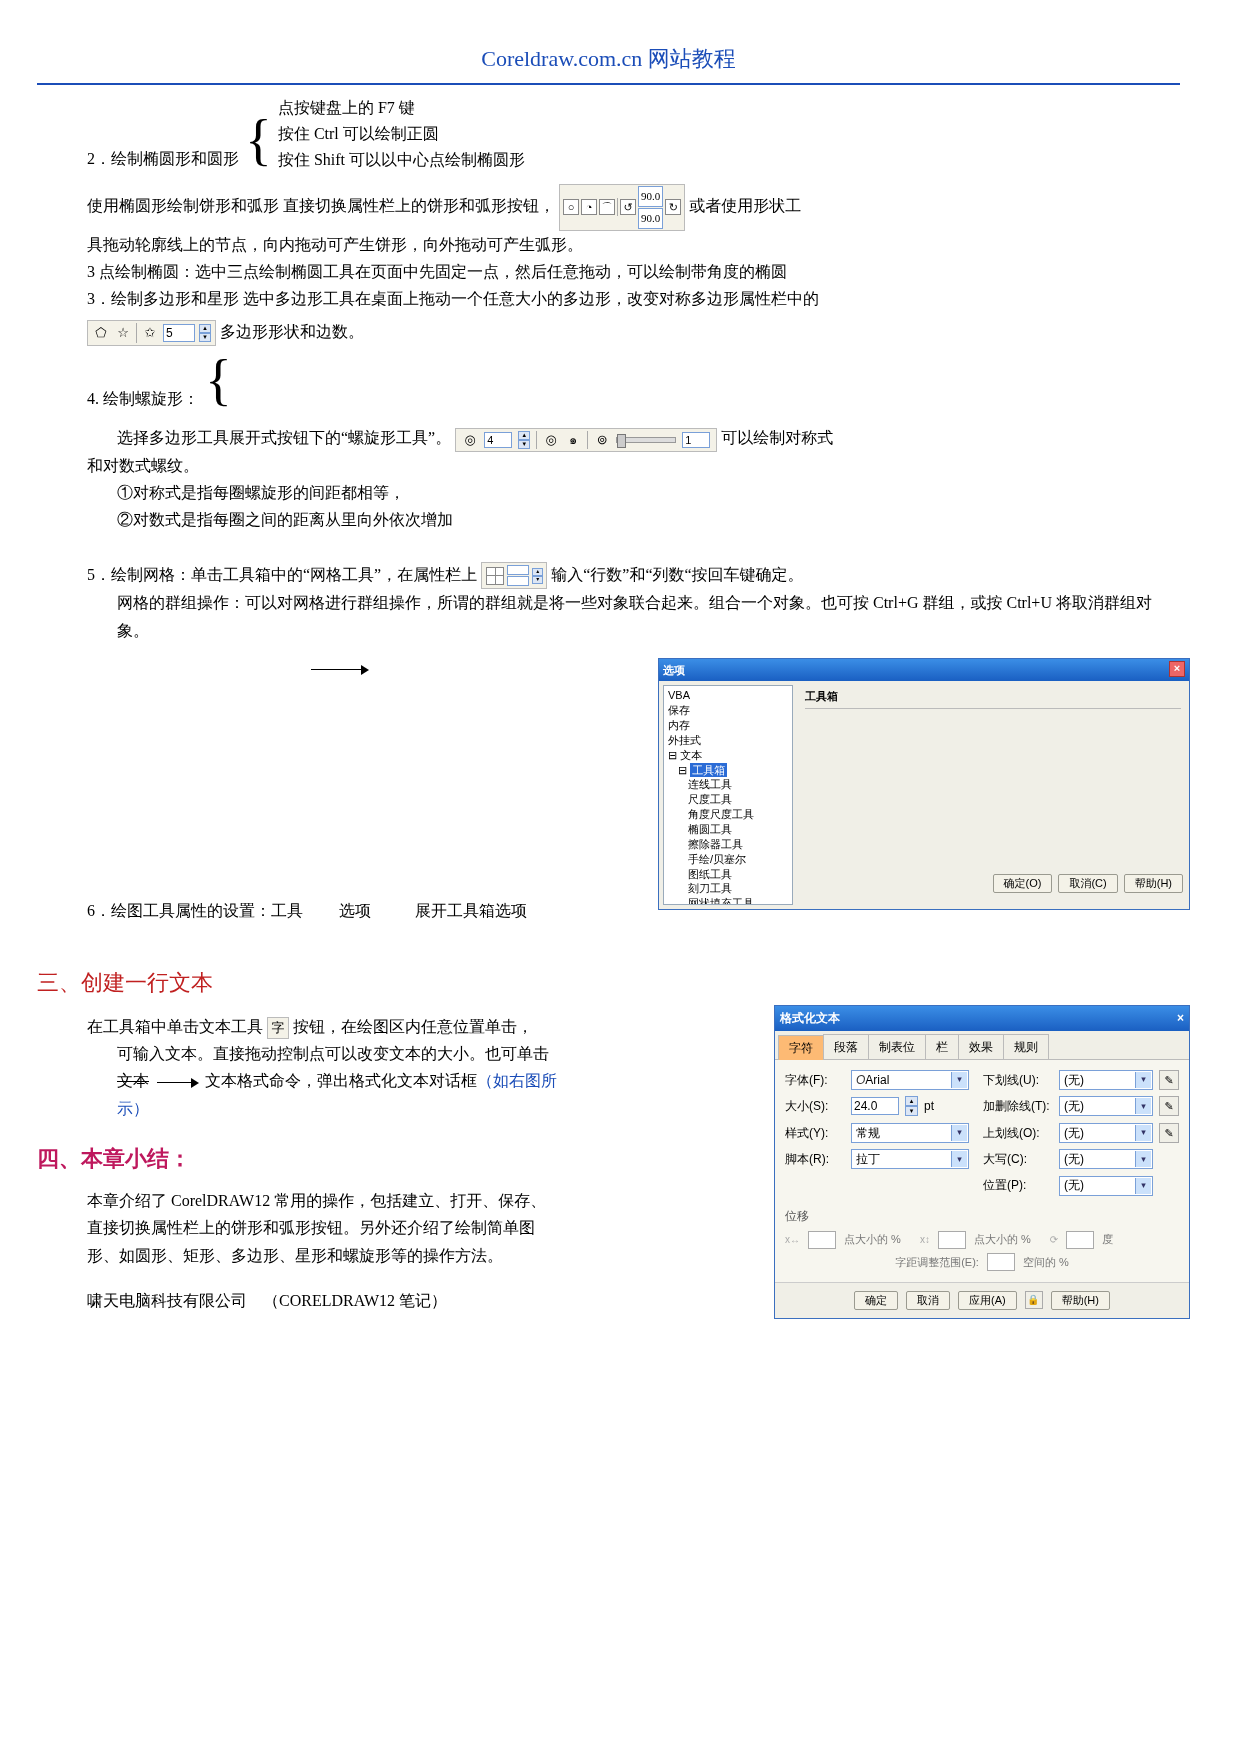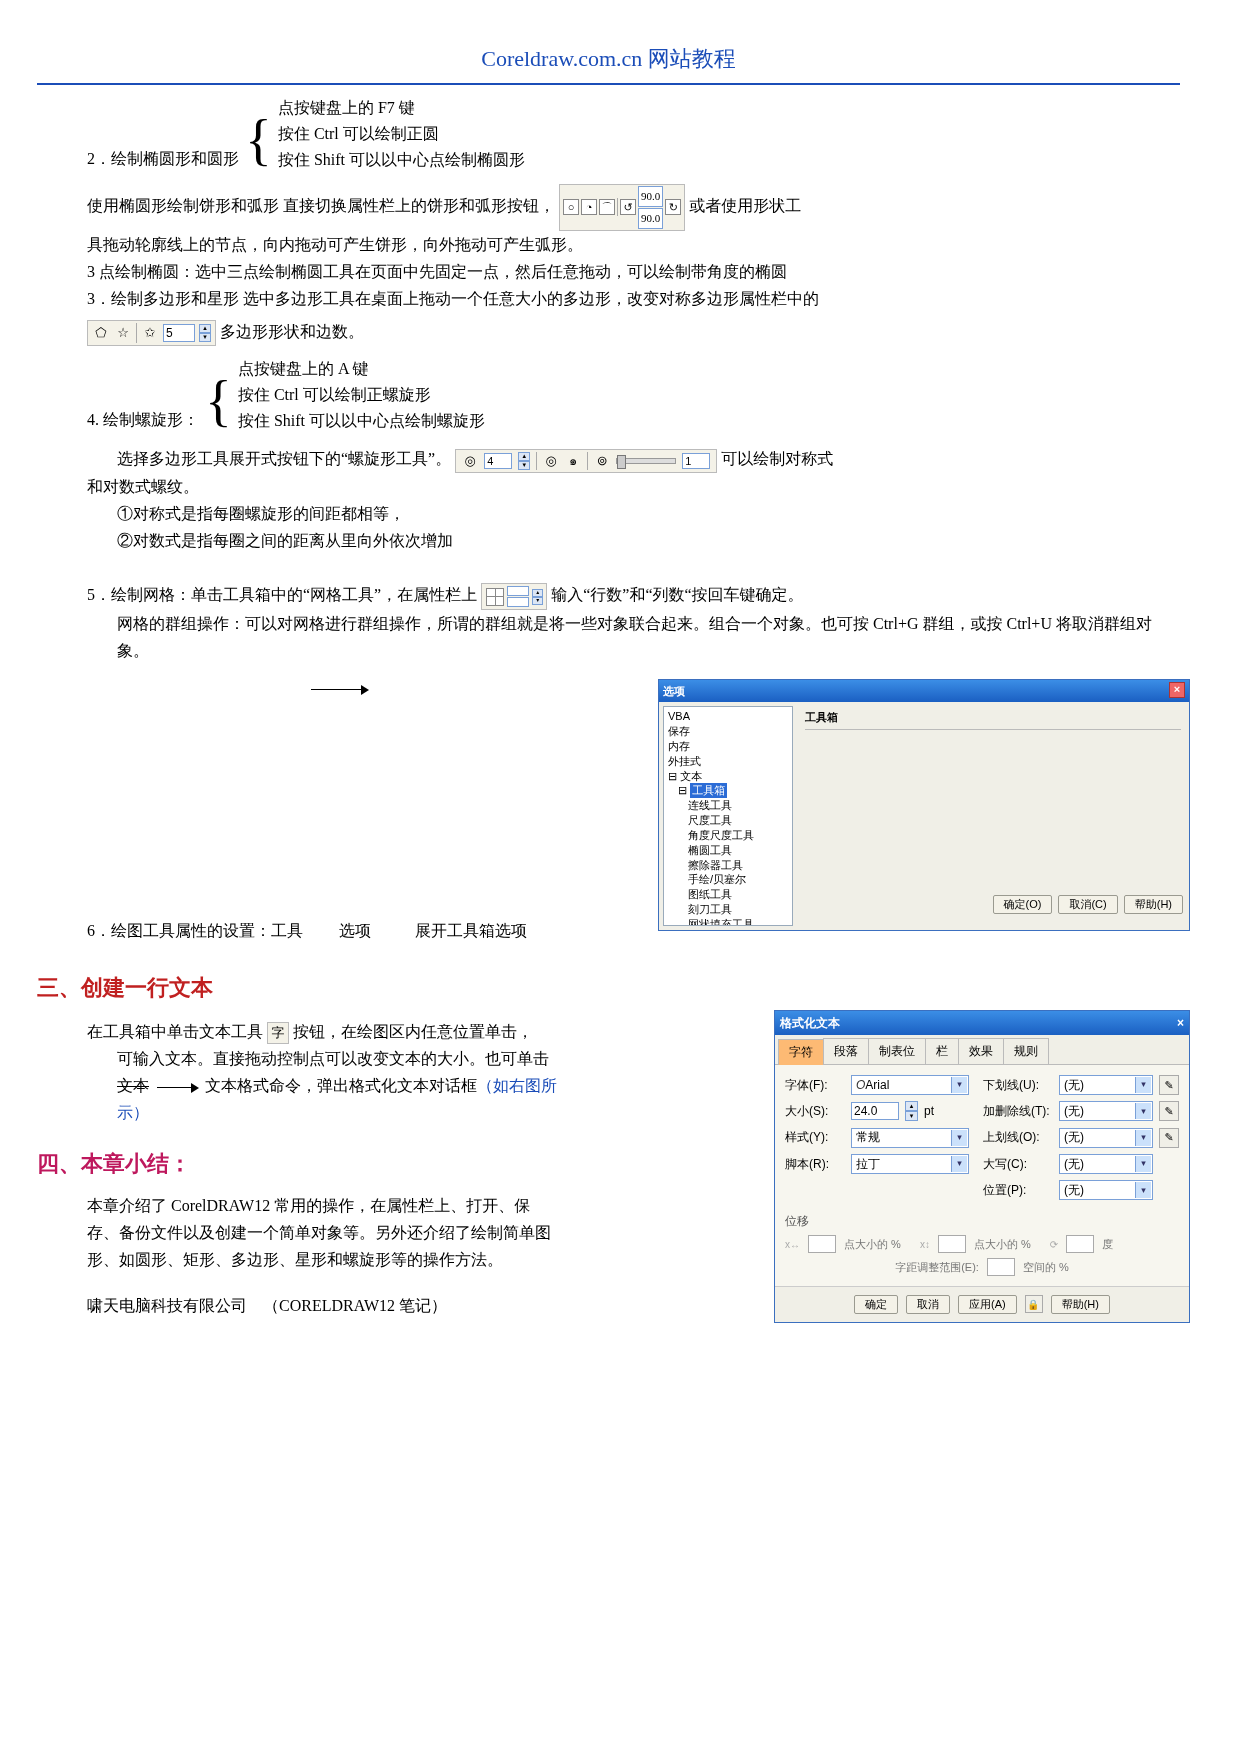--- a/index.html
+++ b/index.html
@@ -41,22 +41,22 @@
       font-family: serif;
       position: relative;
       top: -4px;
     }
     .brace-lines div {
       line-height: 1.6;
     }
     .section-title {
       color: #c02020;
       font-size: 22px;
-      font-weight: bold;
-      margin: 24px 0 12px -50px;
+      font-weight: normal;
+      margin: 40px 0 12px -50px;
     }
     .section-title2 {
       color: #be185d;
       font-size: 22px;
       font-weight: bold;
       margin: 18px 0 10px -50px;
     }
     .inline-img-placeholder1 {
       display: inline-flex;
       vertical-align: middle;
@@ -474,25 +474,20 @@
             <span>▾</span>
           </span>
       </span>
       <span>多边形形状和边数。</span>
     </div>
 
     
     <div class="brace-block">
       <span class="brace-label">4. 绘制螺旋形：</span>
       <span class="brace">{</span>
-      <div class="brace-lines">
-        <div>点按键盘上的 A 键</div>
-        <div>按住 Ctrl 可以绘制正螺旋形</div>
-        <div>按住 Shift 可以以中心点绘制螺旋形</div>
-      </div>
     </div>
 
     <div class="indent">
       <span>选择多边形工具展开式按钮下的“螺旋形工具”。</span>
       <span class="spiral-widget">
         <span class="ico">◎</span>
         <input value="4" style="">
         <span class="spin" style="display:flex;flex-direction:column;">
           <span style="width:10px;height:7px;background:#dce6f5;border:1px solid #7aa0d8;font-size:7px;line-height:6px;text-align:center;">▴</span>
           <span style="width:10px;height:7px;background:#dce6f5;border:1px solid #7aa0d8;font-size:7px;line-height:6px;text-align:center;">▾</span>
@@ -594,21 +589,21 @@
           <span>按钮，在绘图区内任意位置单击，</span>
         </div>
         <div class="indent">可输入文本。直接拖动控制点可以改变文本的大小。也可单击</div>
         <div class="indent">
           <span class="strike">文本</span>
           <span class="arrow-long" style="width:40px;"></span>
           <span>文本格式命令，弹出格式化文本对话框</span><span class="blue-note">（如右图所示）</span>
         </div>
 
         <div class="section-title2">四、本章小结：</div>
-        <div>本章介绍了 CorelDRAW12 常用的操作，在属性栏上、打开、保存、备份文件以及创建一个简单对象等。另外还介绍了绘制简单图形、如圆形、矩形、多边形、星形和螺旋形等的操作方法。</div>
+        <div>本章介绍了 CorelDRAW12 常用的操作，包括建立、打开、保存、直接切换属性栏上的饼形和弧形按钮。另外还介绍了绘制简单图形、如圆形、矩形、多边形、星形和螺旋形等的操作方法。</div>
       </div>
 
       <div class="format-dialog" style="right:-10px;top:-8px;">
         <div class="titlebar">
           <span>格式化文本</span>
           <span class="closex">×</span>
         </div>
         <div class="tabs">
           <span class="tab active">字符</span>
           <span class="tab">段落</span>

